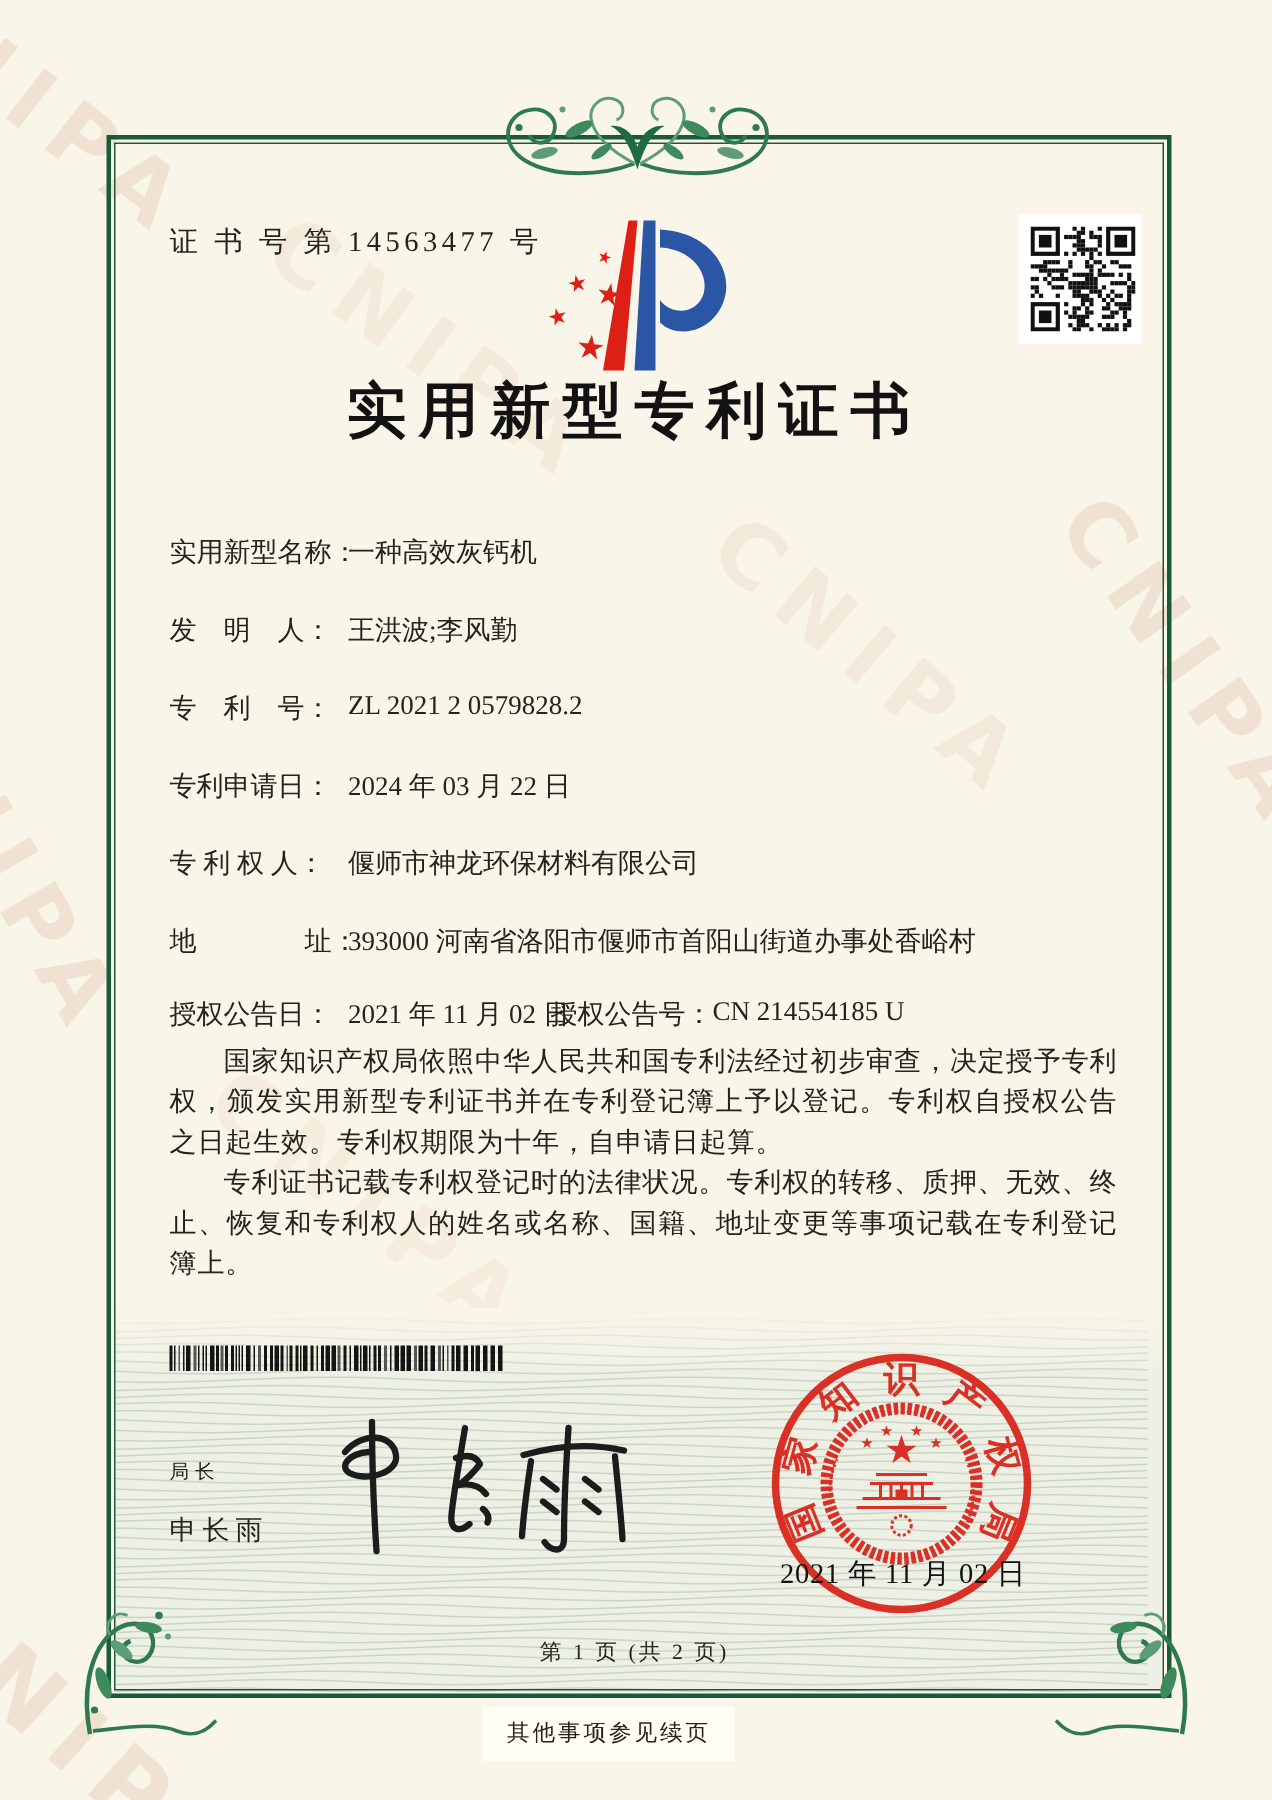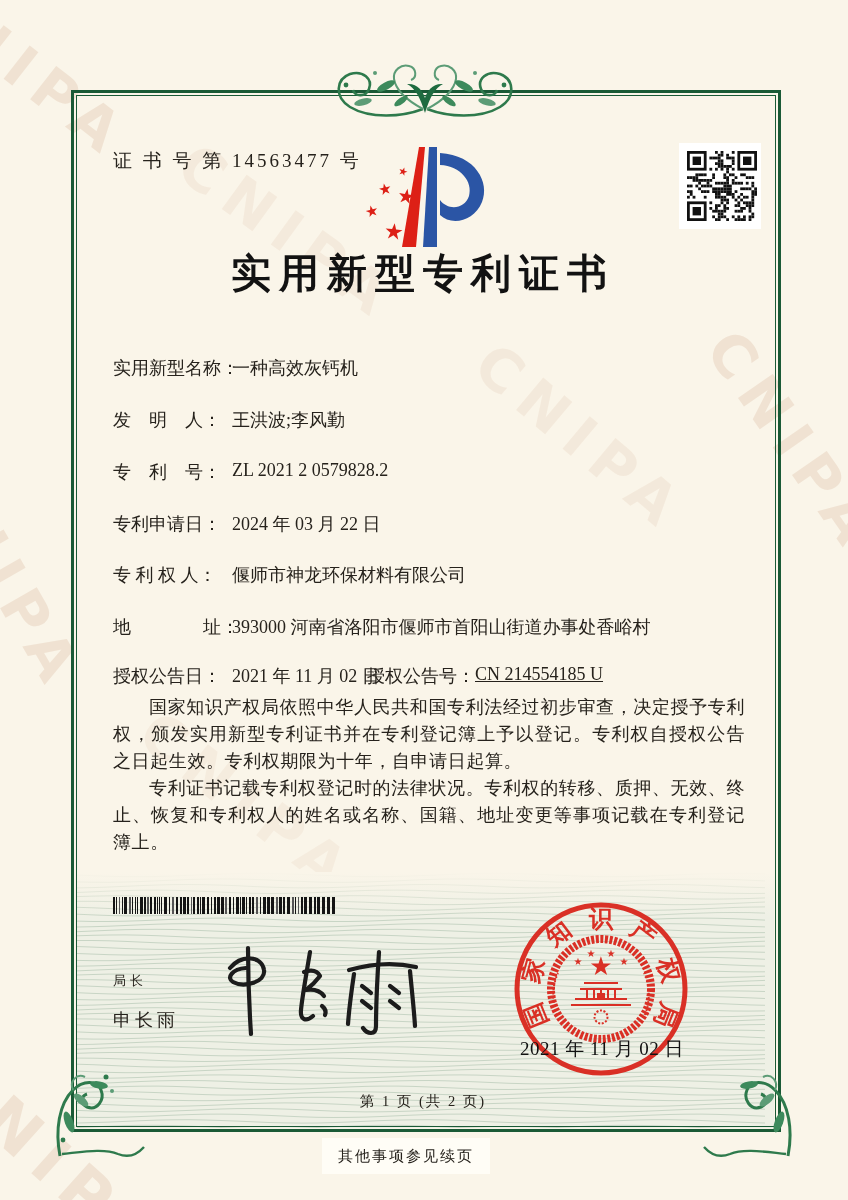--- a/index.html
+++ b/index.html
@@ -408,21 +408,21 @@
 <div class="row" style="left:113px;top:615px;">
   <span class="lbl">地　　　　址：</span>
   <span class="val">393000 河南省洛阳市偃师市首阳山街道办事处香峪村</span>
 </div>
 <div class="row" style="left:113px;top:664px;">
   <span class="lbl">授权公告日：</span>
   <span class="val">2021 年 11 月 02 日</span>
 </div>
 <div class="row" style="left:367px;top:664px;">
   <span class="lbl">授权公告号：</span>
-  <span class="val" style="left:108px;text-decoration:underline;">CN 214554185 U</span>
+  <span class="val" style="left:108px;">CN 214554185 U</span>
 </div>
 
 <div class="abs body-text content">
   <p>国家知识产权局依照中华人民共和国专利法经过初步审查，决定授予专利权，颁发实用新型专利证书并在专利登记簿上予以登记。专利权自授权公告之日起生效。专利权期限为十年，自申请日起算。</p>
   <p>专利证书记载专利权登记时的法律状况。专利权的转移、质押、无效、终止、恢复和专利权人的姓名或名称、国籍、地址变更等事项记载在专利登记簿上。</p>
 </div>
 
 <div class="abs barcode" id="barcode">
     <span style="width: 2px; margin-right: 1px; background: rgb(20, 20, 20);"></span>
     <span style="width: 1px; margin-right: 2px; background: rgb(20, 20, 20);"></span>

